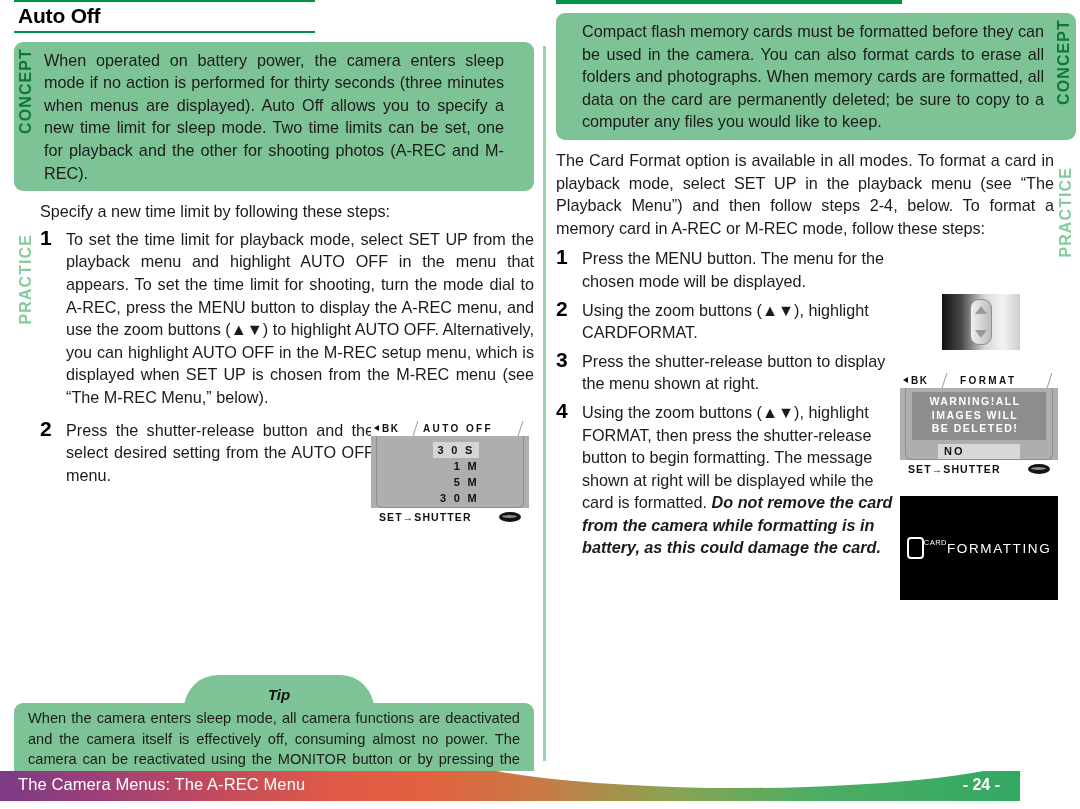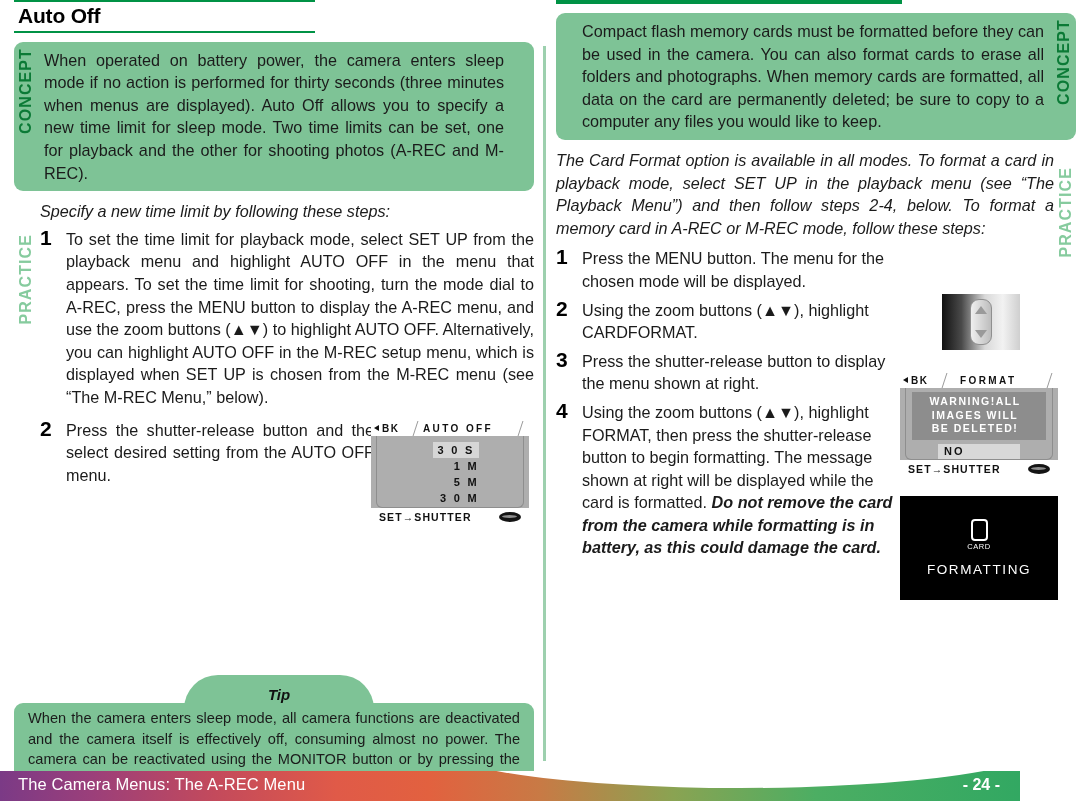--- a/index.html
+++ b/index.html
@@ -65,21 +65,20 @@
   .concept-left .vlabel-concept  { left: 4px;  top: 6px; }
   .concept-right .vlabel-concept { right: 4px; top: 6px; }
 
   
   .body-text {
     font-size: 16.2px;
     line-height: 22.6px;
     color: #1b1b1b;
     text-align: justify;
     margin: 9px 0 0 0;
-    font-style: italic;
   }
   .body-text.lead { padding-left: 26px; }
   .rc-text { padding: 0 8px 0 0; }
 
   
   .steps { position: relative; margin-top: 5px; }
   .step {
     position: relative;
     padding-left: 52px;
     font-size: 16.2px;
@@ -176,21 +175,21 @@
   }
   .fmt-opts { margin-top: 4px; text-align: center; font-size: 11px; font-weight: bold; color:#111; letter-spacing: 2px; }
   .fmt-opt { height: 29px; line-height: 15px; }
   .fmt-opt.sel { background: #d8d8d8; margin: 0 32px; text-align: left; padding-left: 6px; }
 
   
   .blackscreen {
     position: absolute;
     width: 158px; height: 104px;
     background: #000; color: #fff;
-    display: flex; flex-direction: column;
+    display: flex; flex-direction: row;
     align-items: center; justify-content: center;
   }
   .card-icon {
     width: 17px; height: 22px; border: 2.5px solid #fff;
     border-radius: 4px; margin-bottom: 1px;
   }
   .card-icon-label { font-size: 7.5px; letter-spacing: 0.5px; margin-bottom: 11px; }
   .formatting-text { font-size: 13.5px; letter-spacing: 1.6px; }
 
   

